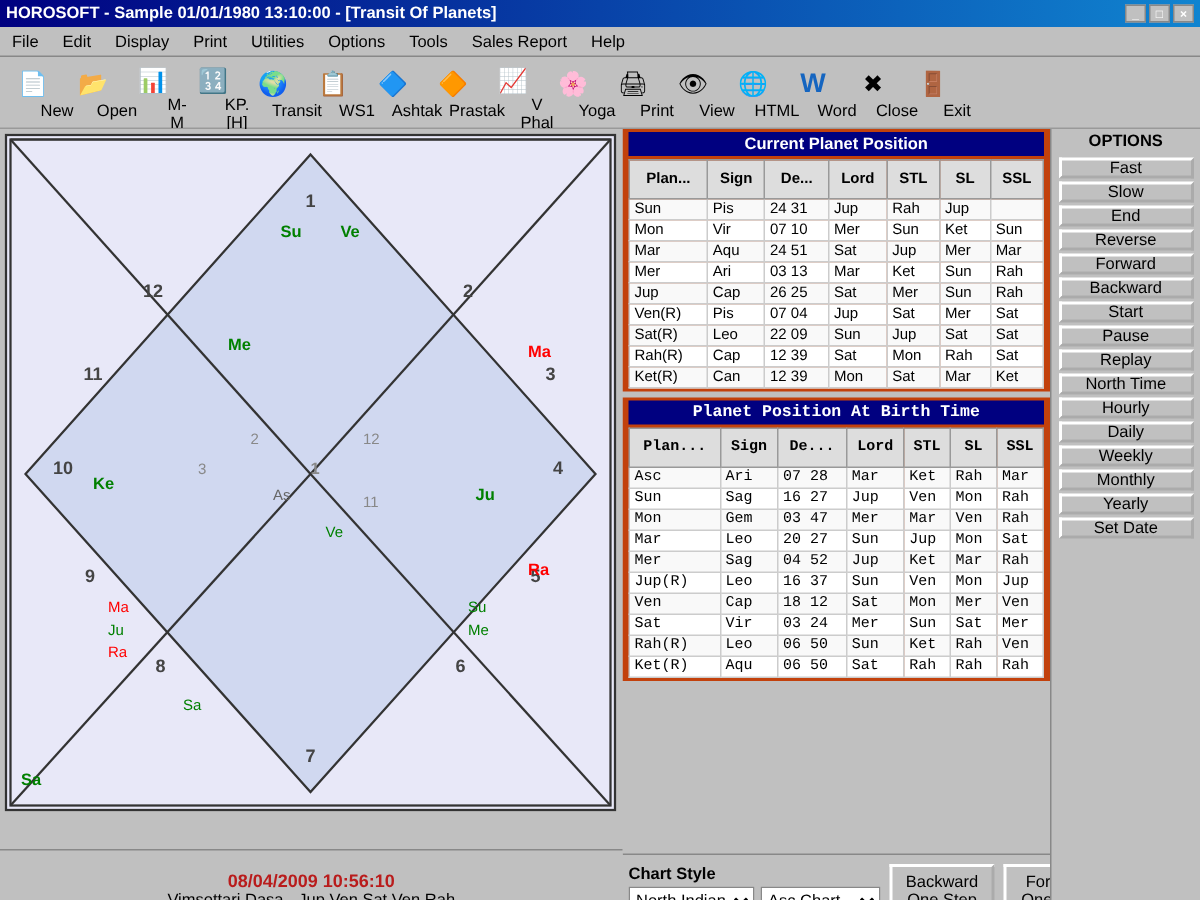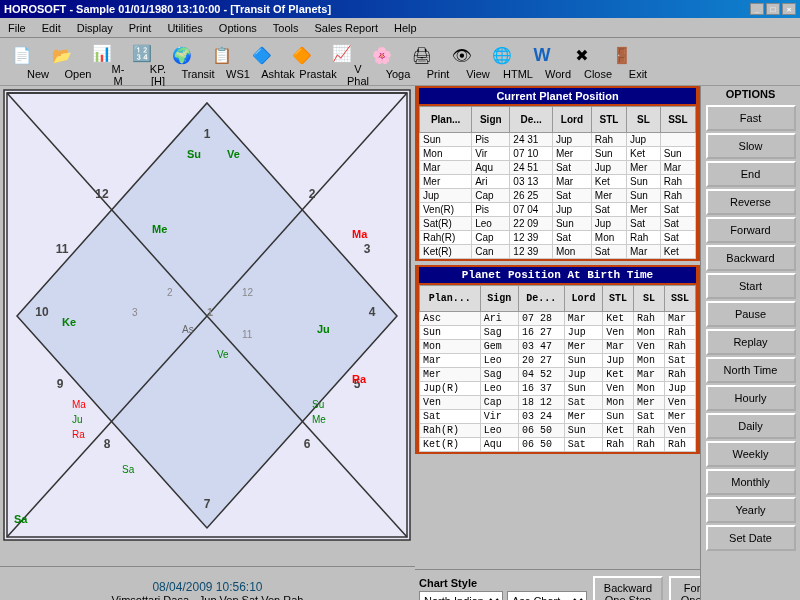--- a/index.html
+++ b/index.html
@@ -18,35 +18,35 @@
     .toolbar { background: #c0c0c0; border-bottom: 1px solid #999; display: flex; align-items: center; padding: 2px 4px; gap: 4px; height: 48px; }
     .tool-btn { display: flex; flex-direction: column; align-items: center; width: 36px; height: 42px; cursor: pointer; border: 1px solid transparent; padding: 2px; font-size: 9px; }
     .tool-icon { width: 24px; height: 24px; display: flex; align-items: center; justify-content: center; font-size: 16px; }
     .tool-label { font-size: 11px; text-align: center; padding-left: 32px; }
     
     
     .main-area { display: flex; width: 800px; height: 532px; }
     
     
     .chart-area { width: 415px; height: 532px; position: relative; background: #c0c0c0; }
-    .date-time { color: #0c4a6e; font-weight: normal; font-size: 12px; }
+    .date-time { color: #b91c1c; font-weight: bold; font-size: 12px; }
     .dasa-text { font-size: 11px; color: #000; }
     
     .table-section { background: #c2410c; padding: 2px 4px; }
     .table-title { background: #000080; color: white; text-align: center; font-size: 11px; font-weight: bold; padding: 2px; margin-bottom: 2px; }
     
     .planet-table { width: 100%; border-collapse: collapse; font-size: 10px; }
     .planet-table th { background: #ddd; border: 1px solid #999; padding: 7px 3px; text-align: center; font-size: 10px; }
     .planet-table td { border: 1px solid #ccc; padding: 1px 3px; background: white; }
     .planet-table tr:nth-child(odd) td { background: #f9f9f9; }
     
     
     .options-panel { width: 100px; background: #c0c0c0; border-left: 1px solid #888; display: flex; flex-direction: column; align-items: center; padding: 2px; }
     .options-title { font-size: 11px; font-weight: bold; text-align: center; margin-bottom: 4px; }
-    .opt-btn { width: 90px; height: 26px; background: #c0c0c0; border: 2px outset #fff; font-size: 11px; cursor: pointer; margin: 1px 0; display: flex; align-items: center; justify-content: center; }
+    .opt-btn { width: 90px; height: 14px; background: #c0c0c0; border: 2px outset #fff; font-size: 11px; cursor: pointer; margin: 1px 0; display: flex; align-items: center; justify-content: center; }
     select { font-size: 11px; height: 20px; background: white; border: 1px solid #888; }
     .step-btn { background: #c0c0c0; border: 2px outset #fff; padding: 4px 8px; font-size: 11px; cursor: pointer; text-align: center; min-width: 70px; }
     .close-btn { background: #c0c0c0; border: 2px outset #fff; padding: 4px 16px; font-size: 12px; font-weight: bold; cursor: pointer; min-width: 80px; height: 36px; }
     
     
     .horoscope-svg { position: absolute; top: 2px; left: 2px; }
     
     
     .right-main { display: flex; width: 385px; height: 532px; }
     .tables-column { width: 285px; display: flex; flex-direction: column; }

